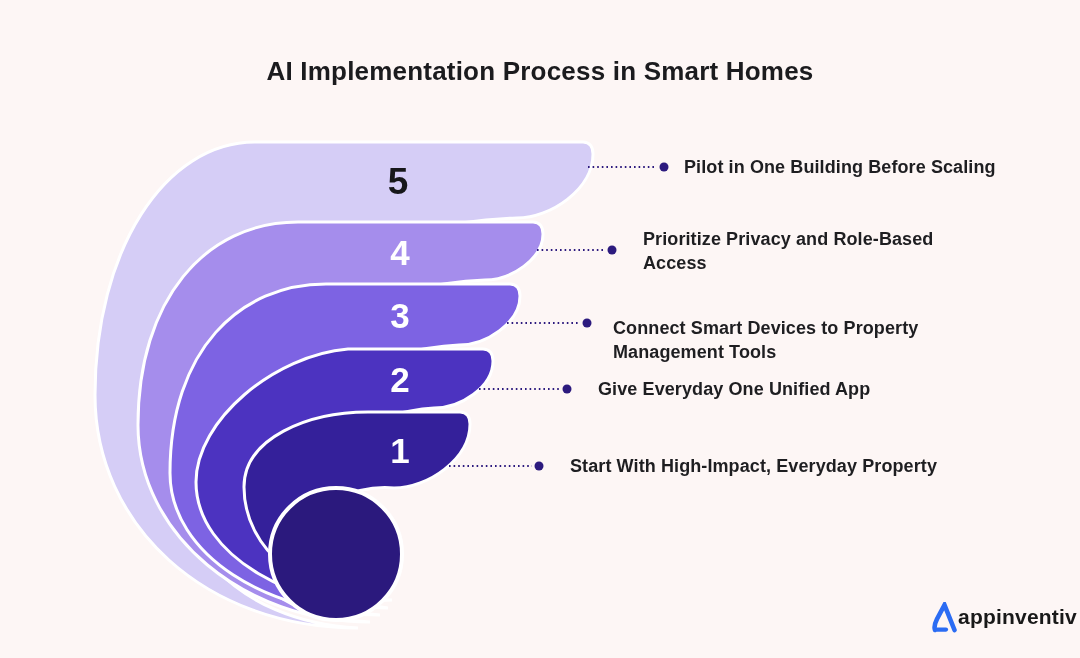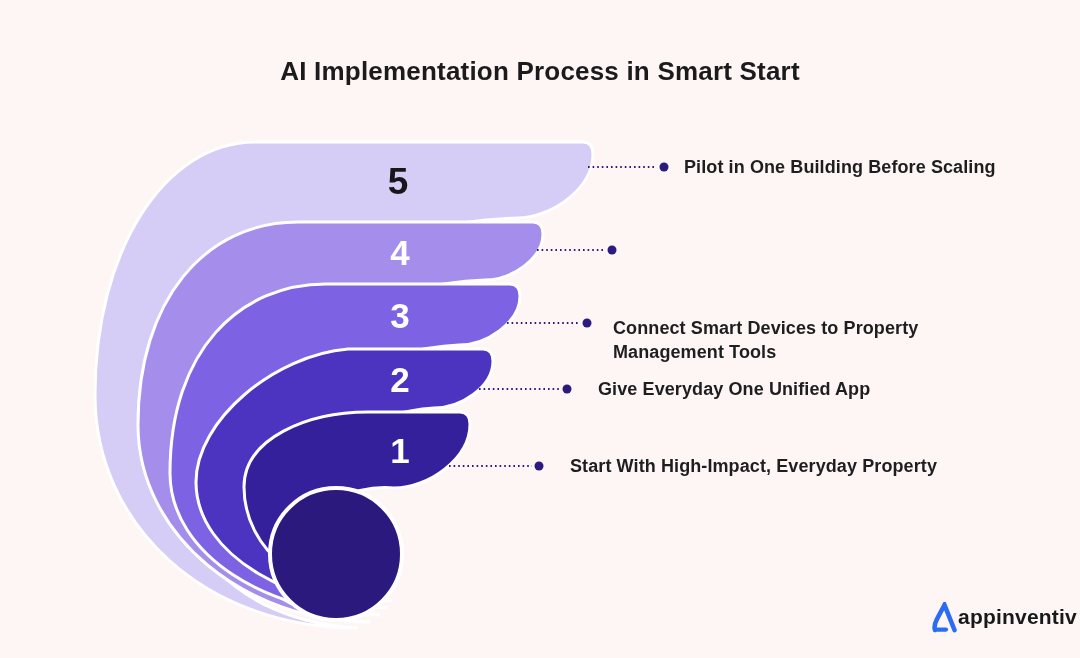--- a/index.html
+++ b/index.html
@@ -38,21 +38,21 @@
     position:absolute;left:931px;top:599px;height:36px;
     display:flex;align-items:center;
   }
   .logo-text{font-size:21px;font-weight:600;color:#191919;letter-spacing:.2px;}
 </style>
 </head>
 <body>
 
 <div class="stage">
 
-  <h1 class="page-title">AI Implementation Process in Smart Start</h1>
+  <h1 class="page-title">AI Implementation Process in Smart Homes</h1>
 
   <svg class="fan" width="1080" height="658" viewBox="0 0 1080 658">
 
     <path class="band" d="M255 142 H583 C589 142 593 146 593 154 C593 189 551 218 517 218
              C390 222 162 290 162 430 C162 538 235 622 358 628
              C205 628 95 525 95 395 C95 250 165 142 255 142 Z" fill="#d5cdf6"></path>
     <path class="band" d="M298 222 H533 C539 222 543 226 543 234 C543 259 511 280 485 280
              C395 284 206 330 206 455 C206 552 268 618 370 622
              C245 622 138 535 138 425 C138 300 205 222 298 222 Z" fill="#a58dec"></path>
     <path class="band" d="M326 284 H510 C516 284 520 288 520 296 C520 323 486 345 459 345
@@ -91,20 +91,24 @@
     </g>
     <g>
       <line class="connector" x1="449" y1="466" x2="532" y2="466" stroke="#2c1a7e"></line>
       <circle cx="539" cy="466" r="4.5" fill="#2c1a7e"></circle>
     </g>
   </svg>
 
   <div class="step-label lbl-s5">
     <span class="label-line">Pilot in One Building Before Scaling</span>
   </div>
+  <div class="step-label lbl-s4">
+    <span class="label-line">Prioritize Privacy and Role-Based</span>
+    <span class="label-line">Access</span>
+  </div>
   <div class="step-label lbl-s3">
     <span class="label-line">Connect Smart Devices to Property</span>
     <span class="label-line">Management Tools</span>
   </div>
   <div class="step-label lbl-s2">
     <span class="label-line">Give Everyday One Unified App</span>
   </div>
   <div class="step-label lbl-s1">
     <span class="label-line">Start With High-Impact, Everyday Property</span>
   </div>

